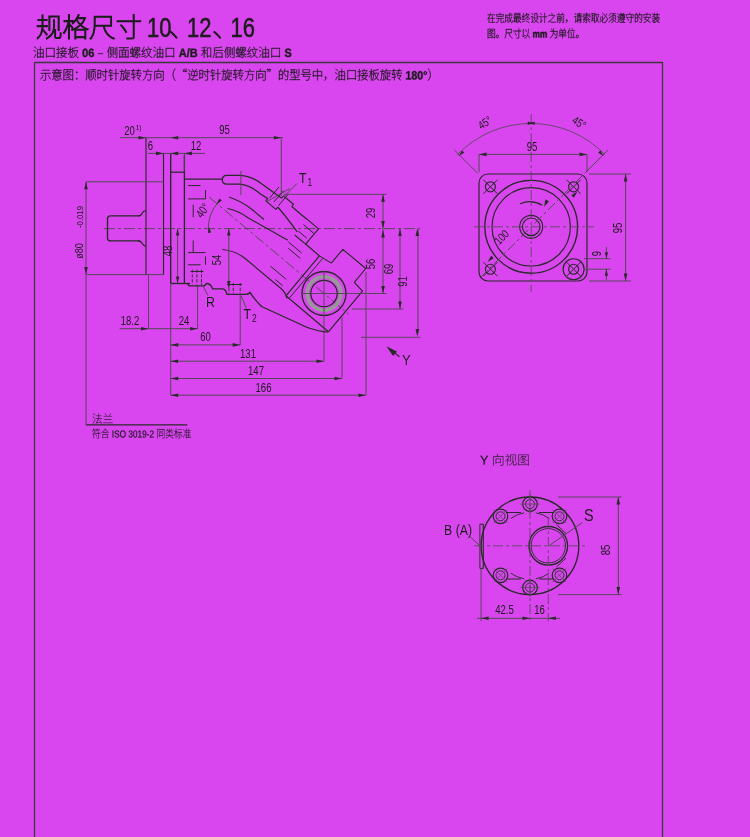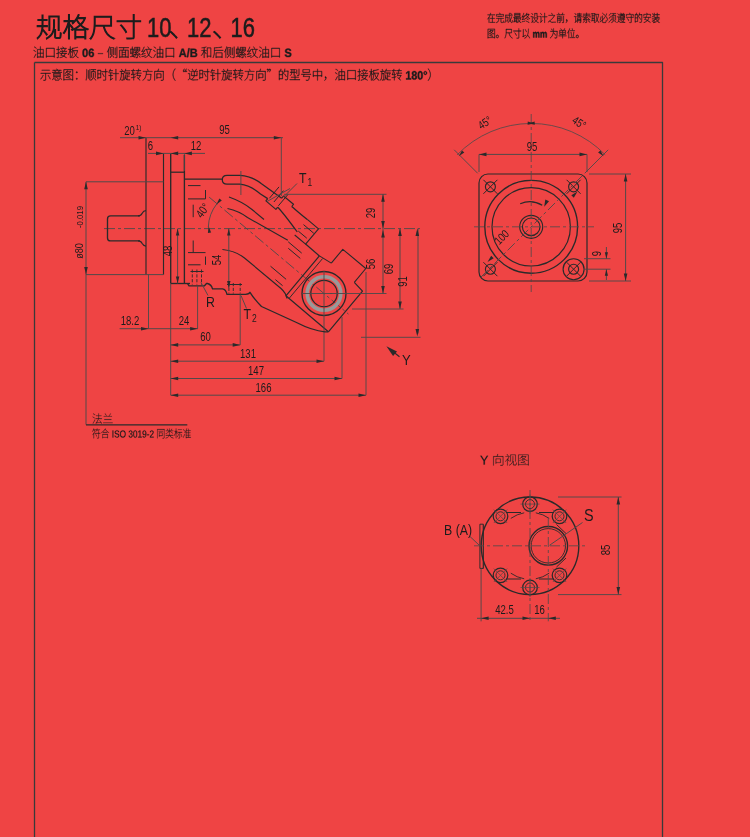--- a/index.html
+++ b/index.html
@@ -1,14 +1,14 @@
 <!DOCTYPE html>
 <html><head><meta charset="utf-8"><style>
 html,body{margin:0;padding:0;background:#ffffff;}
-#page{position:relative;width:750px;height:837px;background:#ef4444;overflow:hidden;}
+#page{position:relative;width:750px;height:837px;background:#d946ef;overflow:hidden;}
 svg{position:absolute;left:0;top:0;}
 </style></head><body>
 <div id="page">
 <svg width="750" height="837" viewBox="0 0 750 837">
 <path transform="translate(36,37) scale(0.99,1)" d="M2.0 -17.5H11.1V-16.7H2.0ZM1.3 -11.3H11.4V-10.5H1.3ZM6.2 -22.0H7.0V-13.1Q7.0 -11.4 6.9 -9.5Q6.8 -7.6 6.3 -5.6Q5.8 -3.6 4.7 -1.7Q3.7 0.1 1.8 1.6Q1.8 1.5 1.7 1.4Q1.6 1.3 1.5 1.2Q1.4 1.1 1.3 1.0Q3.1 -0.4 4.1 -2.1Q5.1 -3.9 5.5 -5.8Q6.0 -7.7 6.1 -9.6Q6.2 -11.5 6.2 -13.1ZM6.5 -8.2Q6.8 -8.0 7.3 -7.4Q7.8 -6.9 8.4 -6.2Q9.0 -5.5 9.5 -4.8Q10.1 -4.0 10.6 -3.5Q11.0 -2.9 11.3 -2.7L10.6 -2.0Q10.3 -2.4 9.7 -3.3Q9.1 -4.1 8.4 -5.0Q7.7 -5.9 7.0 -6.7Q6.4 -7.5 6.1 -7.8ZM13.1 -20.9H23.3V-6.6H22.5V-20.1H13.9V-6.6H13.1ZM18.9 -7.4H19.7V-0.3Q19.7 0.2 19.9 0.4Q20.1 0.6 20.7 0.6H23.3Q23.8 0.6 24.1 0.3Q24.3 -0.1 24.4 -1.1Q24.5 -2.2 24.6 -4.2Q24.8 -4.1 25.0 -4.0Q25.2 -3.9 25.4 -3.8Q25.3 -1.7 25.1 -0.6Q25.0 0.5 24.6 0.9Q24.1 1.3 23.3 1.3H20.8Q19.8 1.3 19.3 1.0Q18.9 0.7 18.9 -0.3ZM17.8 -17.2H18.6V-11.1Q18.6 -9.5 18.3 -7.7Q18.1 -6.0 17.2 -4.3Q16.4 -2.5 14.9 -1.0Q13.3 0.6 10.7 1.9Q10.7 1.8 10.6 1.7Q10.5 1.6 10.4 1.4Q10.3 1.3 10.2 1.3Q12.7 0.0 14.2 -1.5Q15.8 -3.0 16.5 -4.6Q17.3 -6.2 17.6 -7.9Q17.8 -9.5 17.8 -11.1Z M41.4 -19.3H49.5V-18.5H41.4ZM39.3 -7.7H50.2V1.8H49.4V-6.9H40.1V1.9H39.3ZM39.7 -0.3H49.8V0.5H39.7ZM42.7 -22.3 43.5 -22.1Q42.8 -20.4 41.8 -18.8Q40.9 -17.2 39.7 -15.8Q38.6 -14.5 37.4 -13.4Q37.4 -13.5 37.2 -13.6Q37.1 -13.7 37.0 -13.8Q36.8 -13.9 36.7 -14.0Q38.6 -15.5 40.1 -17.6Q41.7 -19.8 42.7 -22.3ZM49.2 -19.3H49.4L49.6 -19.4L50.0 -19.1Q49.2 -16.7 47.7 -14.7Q46.2 -12.7 44.4 -11.2Q42.5 -9.6 40.5 -8.5Q38.5 -7.4 36.5 -6.7Q36.4 -6.8 36.3 -7.0Q36.1 -7.2 36.0 -7.3Q37.9 -8.0 39.9 -9.0Q41.9 -10.1 43.7 -11.6Q45.5 -13.1 47.0 -15.0Q48.4 -16.9 49.2 -19.2ZM41.0 -18.4Q41.8 -16.4 43.4 -14.4Q45.0 -12.3 47.3 -10.6Q49.7 -8.9 52.7 -7.9Q52.7 -7.9 52.6 -7.7Q52.5 -7.6 52.4 -7.5Q52.3 -7.4 52.2 -7.3Q49.2 -8.3 46.8 -10.1Q44.5 -11.8 42.9 -13.8Q41.3 -15.8 40.4 -17.7ZM28.4 -16.3H37.6V-15.5H28.4ZM32.9 -22.3H33.7V1.8H32.9ZM32.8 -16.0 33.5 -15.8Q33.2 -14.2 32.6 -12.4Q32.0 -10.7 31.3 -9.0Q30.6 -7.3 29.9 -5.9Q29.1 -4.5 28.4 -3.5Q28.2 -3.6 28.1 -3.8Q27.9 -4.0 27.7 -4.1Q28.5 -5.1 29.2 -6.4Q30.0 -7.8 30.7 -9.4Q31.4 -11.0 31.9 -12.7Q32.5 -14.4 32.8 -16.0ZM33.5 -13.9Q33.8 -13.6 34.3 -13.0Q34.8 -12.3 35.4 -11.6Q36.0 -10.8 36.6 -10.2Q37.1 -9.5 37.3 -9.2L36.6 -8.6Q36.4 -9.0 35.9 -9.6Q35.4 -10.3 34.8 -11.1Q34.3 -11.8 33.8 -12.5Q33.3 -13.1 33.0 -13.4Z M68.5 -11.4Q69.7 -6.8 72.2 -3.4Q74.8 -0.1 79.0 1.3Q78.8 1.4 78.7 1.5Q78.6 1.6 78.5 1.7Q78.4 1.8 78.4 2.0Q75.6 0.9 73.6 -0.9Q71.5 -2.8 70.0 -5.4Q68.6 -8.1 67.8 -11.3ZM59.2 -20.6H76.2V-11.0H59.2V-11.7H75.5V-19.8H59.2ZM58.9 -20.6H59.7V-13.4Q59.7 -11.7 59.5 -9.7Q59.4 -7.7 58.9 -5.7Q58.5 -3.6 57.7 -1.7Q56.8 0.3 55.4 2.0Q55.3 1.8 55.2 1.7Q55.1 1.6 55.0 1.5Q54.9 1.4 54.8 1.4Q56.2 -0.2 57.0 -2.1Q57.8 -4.0 58.2 -6.0Q58.6 -7.9 58.7 -9.8Q58.9 -11.8 58.9 -13.5Z M82.0 -16.2H105.6V-15.4H82.0ZM98.3 -22.3H99.1V0.1Q99.1 1.0 98.8 1.3Q98.5 1.7 97.8 1.7Q97.2 1.8 95.7 1.9Q94.3 1.9 92.0 1.9Q92.0 1.8 91.9 1.6Q91.9 1.5 91.8 1.3Q91.7 1.1 91.7 1.0Q93.0 1.0 94.2 1.0Q95.4 1.0 96.3 1.0Q97.1 1.0 97.5 1.0Q98.0 1.0 98.2 0.8Q98.3 0.6 98.3 0.1ZM85.5 -11.6 86.2 -12.0Q87.3 -10.9 88.3 -9.6Q89.3 -8.4 90.2 -7.2Q91.0 -5.9 91.4 -4.9L90.8 -4.5Q90.3 -5.5 89.5 -6.7Q88.7 -8.0 87.6 -9.2Q86.6 -10.5 85.5 -11.6Z" fill="#1c1c1c" stroke="#1c1c1c" stroke-width="1.25"></path>
 <text x="0" y="0" transform="translate(147 37) scale(0.77,1)" font-family="Liberation Sans, sans-serif" font-size="28.5" fill="#1c1c1c" stroke="#1c1c1c" stroke-width="0.55">10</text>
 <text x="0" y="0" transform="translate(187 37) scale(0.77,1)" font-family="Liberation Sans, sans-serif" font-size="28.5" fill="#1c1c1c" stroke="#1c1c1c" stroke-width="0.55">12</text>
 <text x="0" y="0" transform="translate(230.5 37) scale(0.77,1)" font-family="Liberation Sans, sans-serif" font-size="28.5" fill="#1c1c1c" stroke="#1c1c1c" stroke-width="0.55">16</text>
 <path transform="translate(168.5,37) scale(1.0,1)" d="M7.8 1.2Q6.9 0.0 5.8 -1.1Q4.8 -2.2 3.7 -3.1Q2.7 -4.1 1.7 -4.9L2.4 -5.5Q3.4 -4.7 4.4 -3.8Q5.5 -2.8 6.5 -1.7Q7.6 -0.6 8.6 0.5Z" fill="#1c1c1c" stroke="#1c1c1c" stroke-width="1.1"></path>
 <path transform="translate(212,37) scale(1.0,1)" d="M7.8 1.2Q6.9 0.0 5.8 -1.1Q4.8 -2.2 3.7 -3.1Q2.7 -4.1 1.7 -4.9L2.4 -5.5Q3.4 -4.7 4.4 -3.8Q5.5 -2.8 6.5 -1.7Q7.6 -0.6 8.6 0.5Z" fill="#1c1c1c" stroke="#1c1c1c" stroke-width="1.1"></path>

